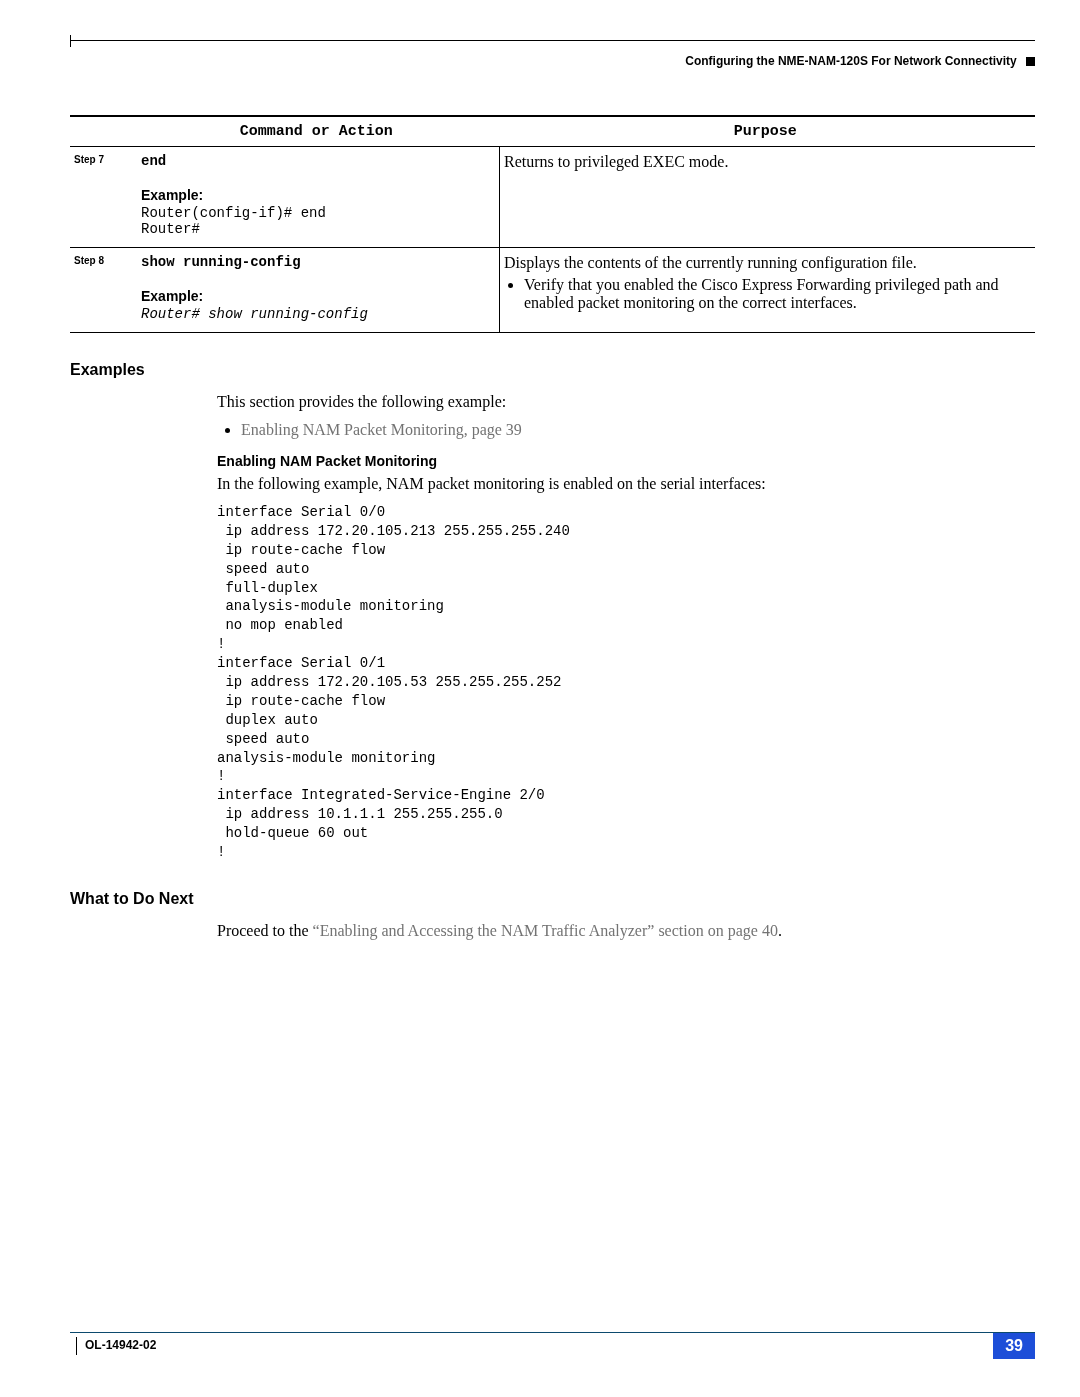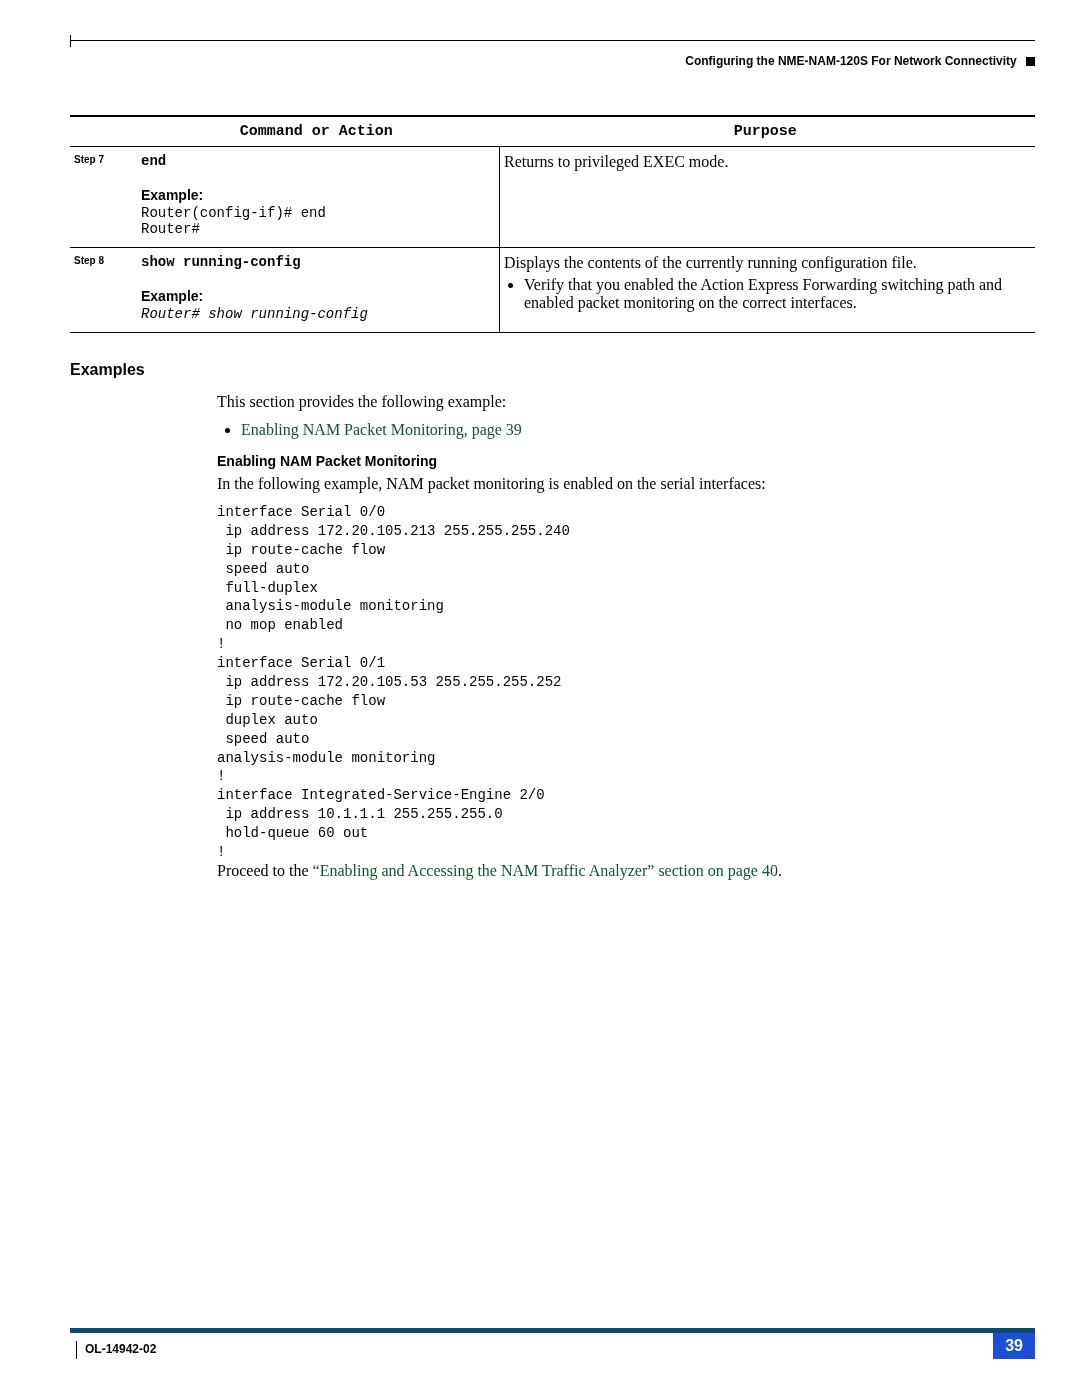--- a/index.html
+++ b/index.html
@@ -108,21 +108,21 @@
     font-weight: bold;
     font-size: 16px;
     margin: 28px 0 14px 0;
   }
   .bodytext {
     margin-left: 147px;
     margin-right: 0;
   }
   .bodytext p { font-size: 16px; margin: 0 0 10px 0; }
   .bodytext ul { margin: 0 0 12px 24px; padding:0; font-size: 16px;}
-  .link { color: #14532d; }
+  .link { color: #737373; }
   .subhead {
     font-family: Arial, Helvetica, sans-serif;
     font-weight: bold;
     font-size: 14px;
     margin: 14px 0 6px 0;
   }
   pre.code {
     font-family: "Courier New", Courier, monospace;
     font-size: 14px;
     line-height: 1.35;
@@ -144,24 +144,24 @@
   }
   .footer .title .sqsm {
     display: inline-block;
     width: 8px; height: 8px;
     vertical-align: middle;
     margin-left: 6px;
     background: linear-gradient(to right, #000 50%, #fff 50%);
     border: 1px solid #000;
   }
   .footer .bar {
-    border-top: 5px solid #0c4a6e;
+    border-top: 1px solid #0c4a6e;
     display: flex;
     justify-content: space-between;
-    align-items: flex-end;
+    align-items: flex-start;
   }
   .footer .bar .doc {
     font-weight: bold;
     font-size: 12px;
     padding: 4px 0 0 6px;
   }
   .footer .bar .doc::before {
     content: "";
     display: inline-block;
     width: 1px;
@@ -214,21 +214,21 @@
         <tr>
           <td class="stepcell">Step 8</td>
           <td class="cmdcell">
             <div class="monob">show running-config</div>
             <div class="exlabel">Example:</div>
             <div class="mono" style="white-space:pre;font-style:italic;">Router# show running-config</div>
           </td>
           <td>
             <div class="serif">Displays the contents of the currently running configuration file.</div>
             <ul class="bul">
-              <li class="serif">Verify that you enabled the Action Express Forwarding switching path and enabled packet monitoring on the correct interfaces.</li>
+              <li class="serif">Verify that you enabled the Cisco Express Forwarding privileged path and enabled packet monitoring on the correct interfaces.</li>
             </ul>
           </td>
         </tr>
       </tbody>
     </table>
 
     <h2 class="sec">Examples</h2>
     <div class="bodytext">
       <p>This section provides the following example:</p>
       <ul>
@@ -250,20 +250,21 @@
  duplex auto
  speed auto
 analysis-module monitoring
 !
 interface Integrated-Service-Engine 2/0
  ip address 10.1.1.1 255.255.255.0
  hold-queue 60 out
 !</pre>
     </div>
 
+    <h2 class="sec">What to Do Next</h2>
     <div class="bodytext">
       <p>
         <span>Proceed to the </span><span class="link">“Enabling and Accessing the NAM Traffic Analyzer” section on page 40</span><span>.</span>
       </p>
     </div>
 
   </div>
 </div>
 
 <div class="footer">

